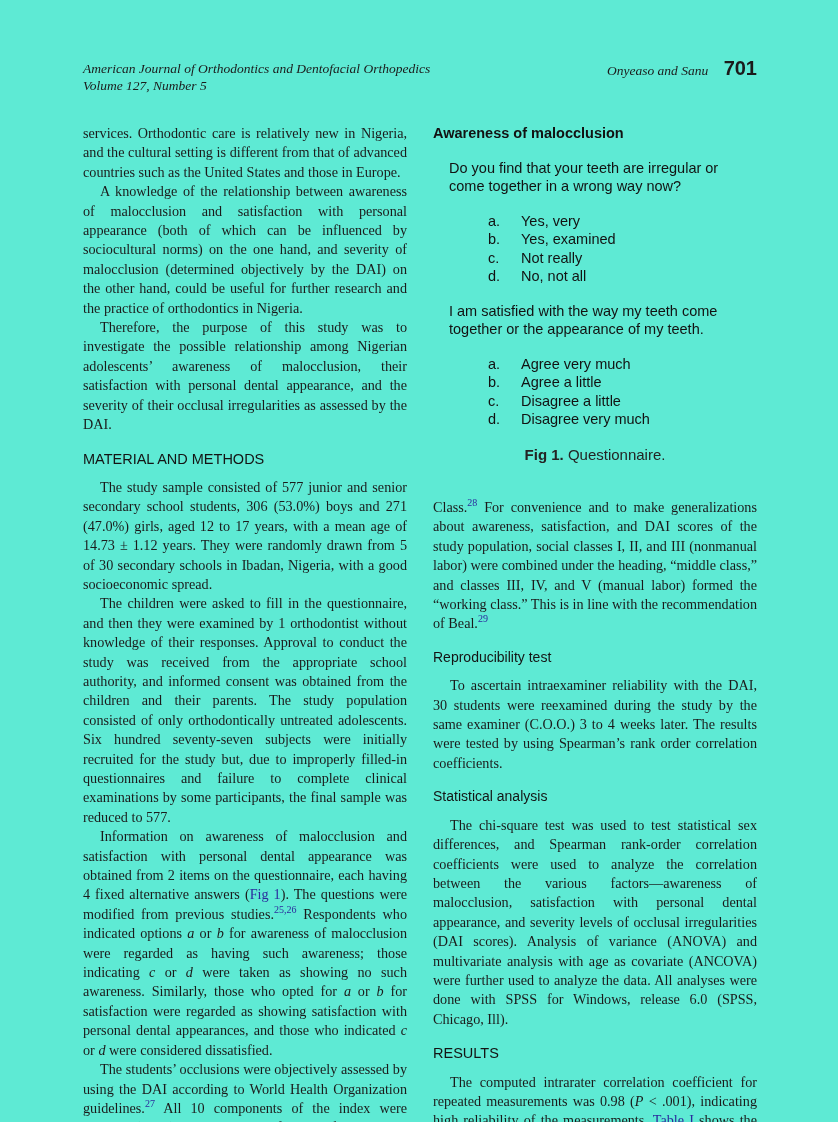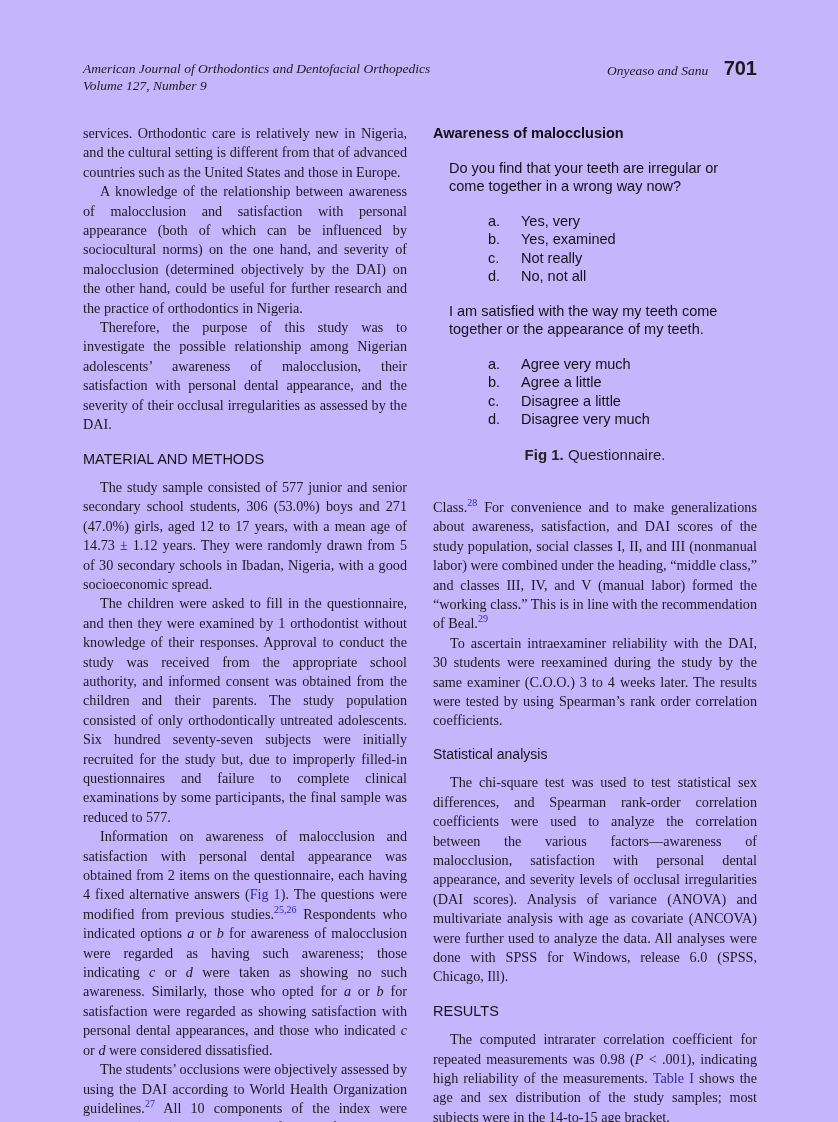--- a/index.html
+++ b/index.html
@@ -2,21 +2,21 @@
 <html style="--link: #2b2b9d;"><head>
 <meta charset="utf-8">
 <style>
   * { box-sizing: border-box; }
   html, body { margin: 0; padding: 0; background: #ffffff; }
   .page {
     position: relative;
     width: 838px;
     height: 1122px;
     margin: 0 auto;
-    background: #c4b5fd;
+    background: #5eead4;
     padding: 60px 81px 0 83px;
     font-family: "Liberation Serif", serif;
     color: #1b1b1b;
     overflow: hidden;
   }
   
   .page-header {
     display: flex;
     justify-content: space-between;
     align-items: flex-start;
@@ -78,21 +78,21 @@
   .fig-caption .cap-bold { font-weight: bold; }
 </style>
 </head>
 <body>
 
 <div class="page">
 
   <header class="page-header">
     <div class="header-left">
       <div>American Journal of Orthodontics and Dentofacial Orthopedics</div>
-      <div>Volume 127, Number 9</div>
+      <div>Volume 127, Number 5</div>
     </div>
     <div class="header-right">
       <span>Onyeaso and Sanu</span>
       <span class="pagenum">701</span>
     </div>
   </header>
 
   <div class="columns">
 
     <div class="col">
@@ -153,20 +153,21 @@
             </div>
         </div>
         <div class="fig-caption">
           <span class="cap-bold">Fig 1.</span>
           <span>Questionnaire.</span>
         </div>
       </div>
 
       <div>
           <p class="para"><span>Class.</span><span class="sup link">28</span><span> For convenience and to make generalizations about awareness, satisfaction, and DAI scores of the study population, social classes I, II, and III (nonmanual labor) were combined under the heading, “middle class,” and classes III, IV, and V (manual labor) formed the “working class.” This is in line with the recommendation of Beal.</span><span class="sup link">29</span></p>
+          <h3 class="sec-heading h-small">Reproducibility test</h3>
           <p class="para indent"><span>To ascertain intraexaminer reliability with the DAI, 30 students were reexamined during the study by the same examiner (C.O.O.) 3 to 4 weeks later. The results were tested by using Spearman’s rank order correlation coefficients.</span></p>
           <h3 class="sec-heading h-small">Statistical analysis</h3>
           <p class="para indent"><span>The chi-square test was used to test statistical sex differences, and Spearman rank-order correlation coefficients were used to analyze the correlation between the various factors—awareness of malocclusion, satisfaction with personal dental appearance, and severity levels of occlusal irregularities (DAI scores). Analysis of variance (ANOVA) and multivariate analysis with age as covariate (ANCOVA) were further used to analyze the data. All analyses were done with SPSS for Windows, release 6.0 (SPSS, Chicago, Ill).</span></p>
           <h3 class="sec-heading h-large">RESULTS</h3>
           <p class="para indent"><span>The computed intrarater correlation coefficient for repeated measurements was 0.98 (</span><span class="italic">P</span><span> &lt; .001), indicating high reliability of the measurements. </span><span class="link">Table I</span><span> shows the age and sex distribution of the study samples; most subjects were in the 14-to-15 age bracket.</span></p>
         </div>
 
     </div>
   </div>
 </div>

